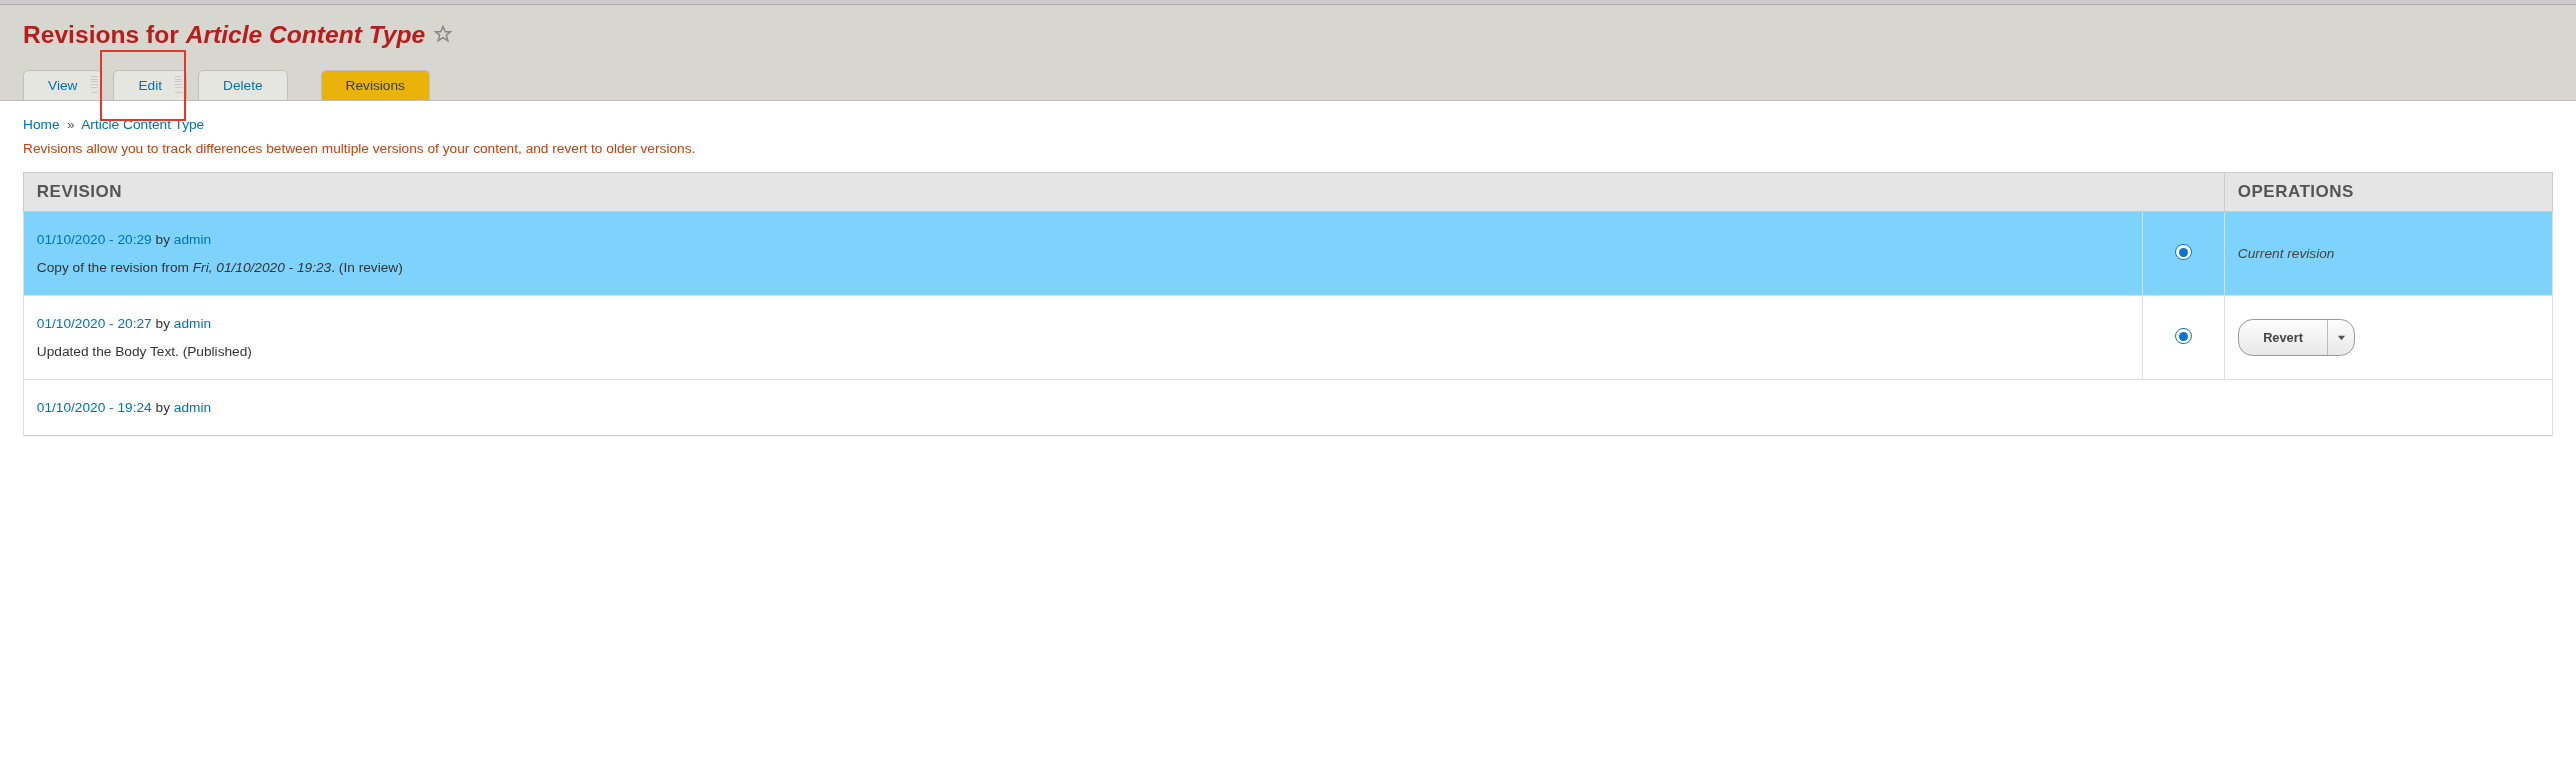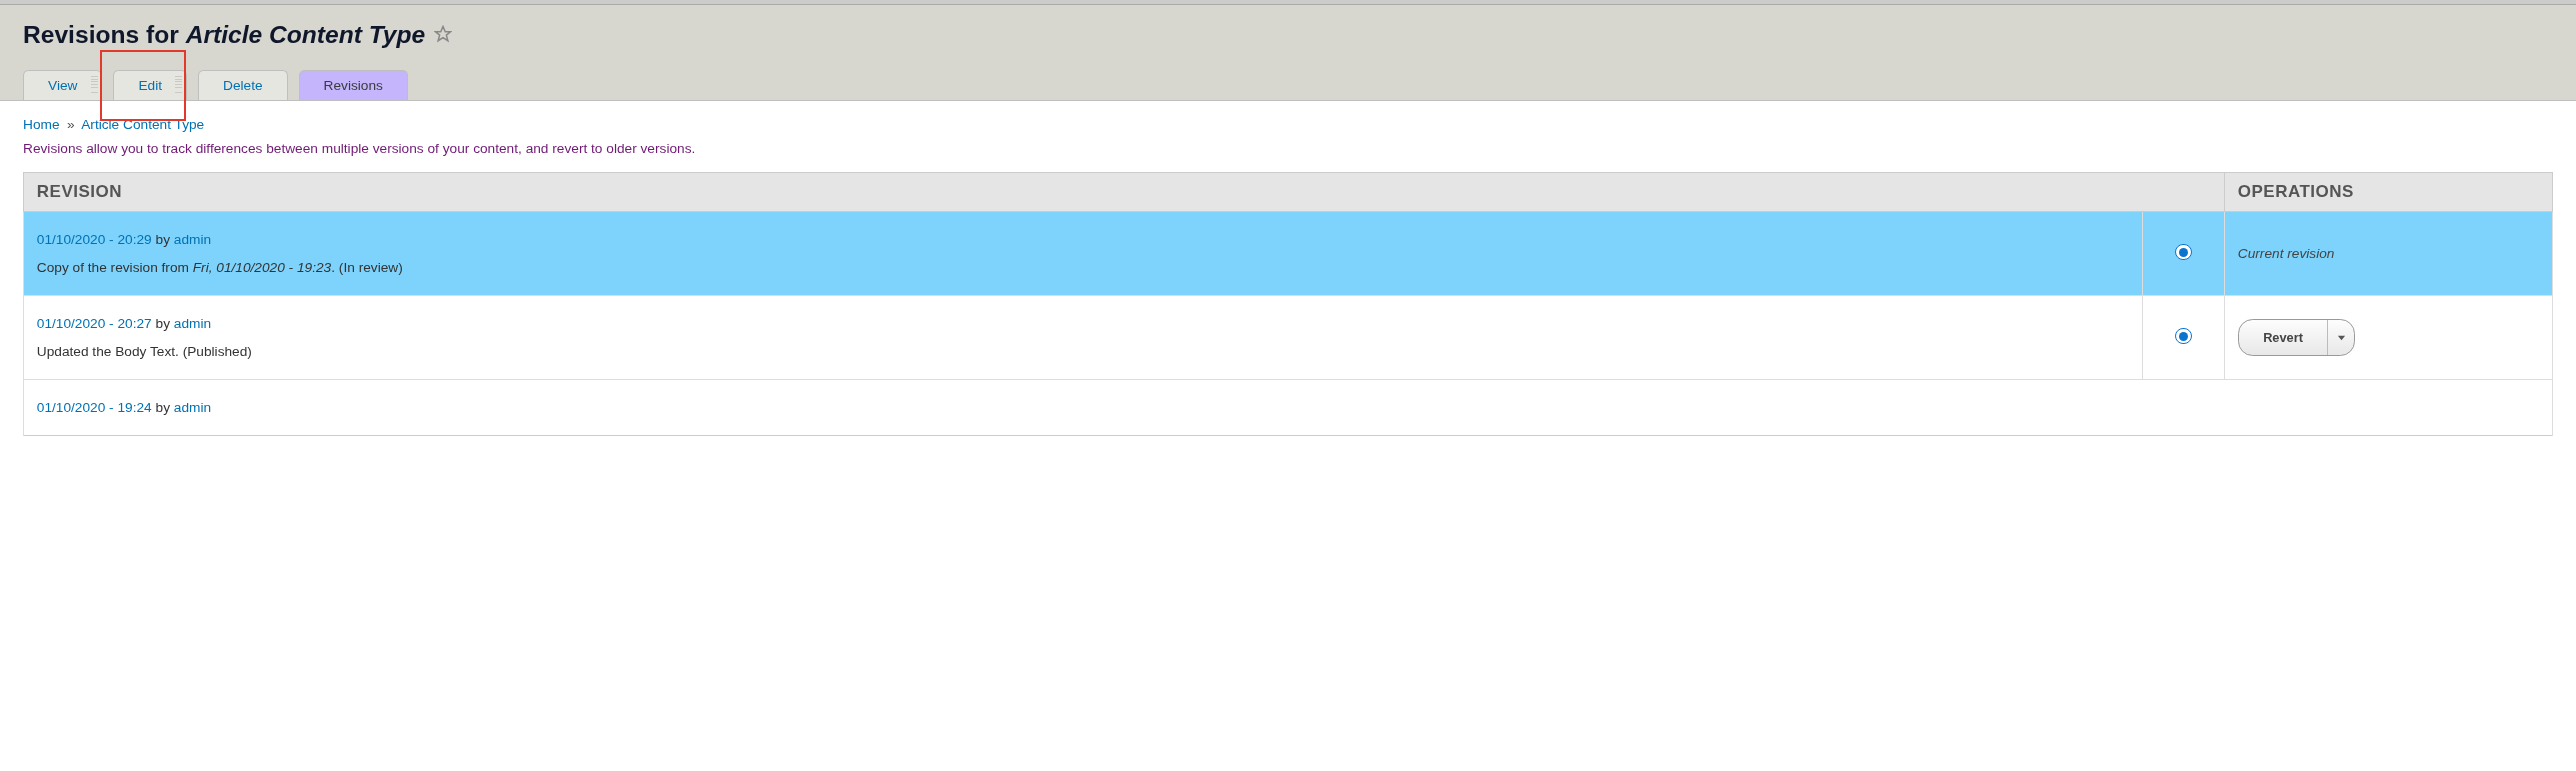--- a/index.html
+++ b/index.html
@@ -15,21 +15,21 @@
     border-bottom: 0.9px solid #aaa;
   }
   .header-region {
     background: #d7d6cf;
     padding: 16.4px 23px 0 23px;
     border-bottom: 0.9px solid #bfbfbf;
   }
   h1.page-title {
     font-size: 24.6px;
     font-weight: 700;
-    color: #0f172a;
+    color: #b91c1c;
     display: flex;
     align-items: center;
     gap: 9px;
     margin-bottom: 20px;
     text-align: center;
   }
   h1.page-title .italic { font-style: italic; font-weight: 700; }
   h1.page-title svg { width: 18px; height: 18px; fill: none; stroke: #888; stroke-width: 2; }
   .tabs {
     display: flex;
@@ -42,43 +42,44 @@
     border-bottom: none;
     background: #e6e6e0;
     border-radius: 5.5px 5.5px 0 0;
     padding: 7.3px 24px;
     color: #0071b3;
     cursor: pointer;
     font-size: 13.7px;
     position: relative;
   }
   .tab.active {
-    background: #c4b5fd;
+    background: #eab308;
     color: #3b3b3b;
     z-index: 2;
+    margin-left: 22px;
   }
   .tab .grip {
     position: absolute;
     right: 3.6px; top: 5.5px; bottom: 5.5px;
     width: 7.3px;
     background: repeating-linear-gradient(to bottom, #c9c9c2 0 0.9px, transparent 0.9px 2.7px);
   }
   .edit-highlight {
     position: absolute;
     border: 2.7px solid #e23a2a;
     pointer-events: none;
     z-index: 10;
   }
   .content {
     padding: 16.4px 23px 0 23px;
   }
   .breadcrumb { font-size: 13.7px; margin-bottom: 9px; }
   .breadcrumb a { color: #0071b3; text-decoration: none; }
   .breadcrumb .sep { color: #555; margin: 0 3.6px; }
-  .help-text { color: #701a75; margin-bottom: 16.4px; }
+  .help-text { color: #c2410c; margin-bottom: 16.4px; }
   table.revisions {
     width: 100%;
     border-collapse: collapse;
     border: 0.9px solid #ccc;
   }
   table.revisions thead th {
     text-align: left;
     background: #e5e5e5;
     border: 0.9px solid #ccc;
     padding: 9px 12.8px;

